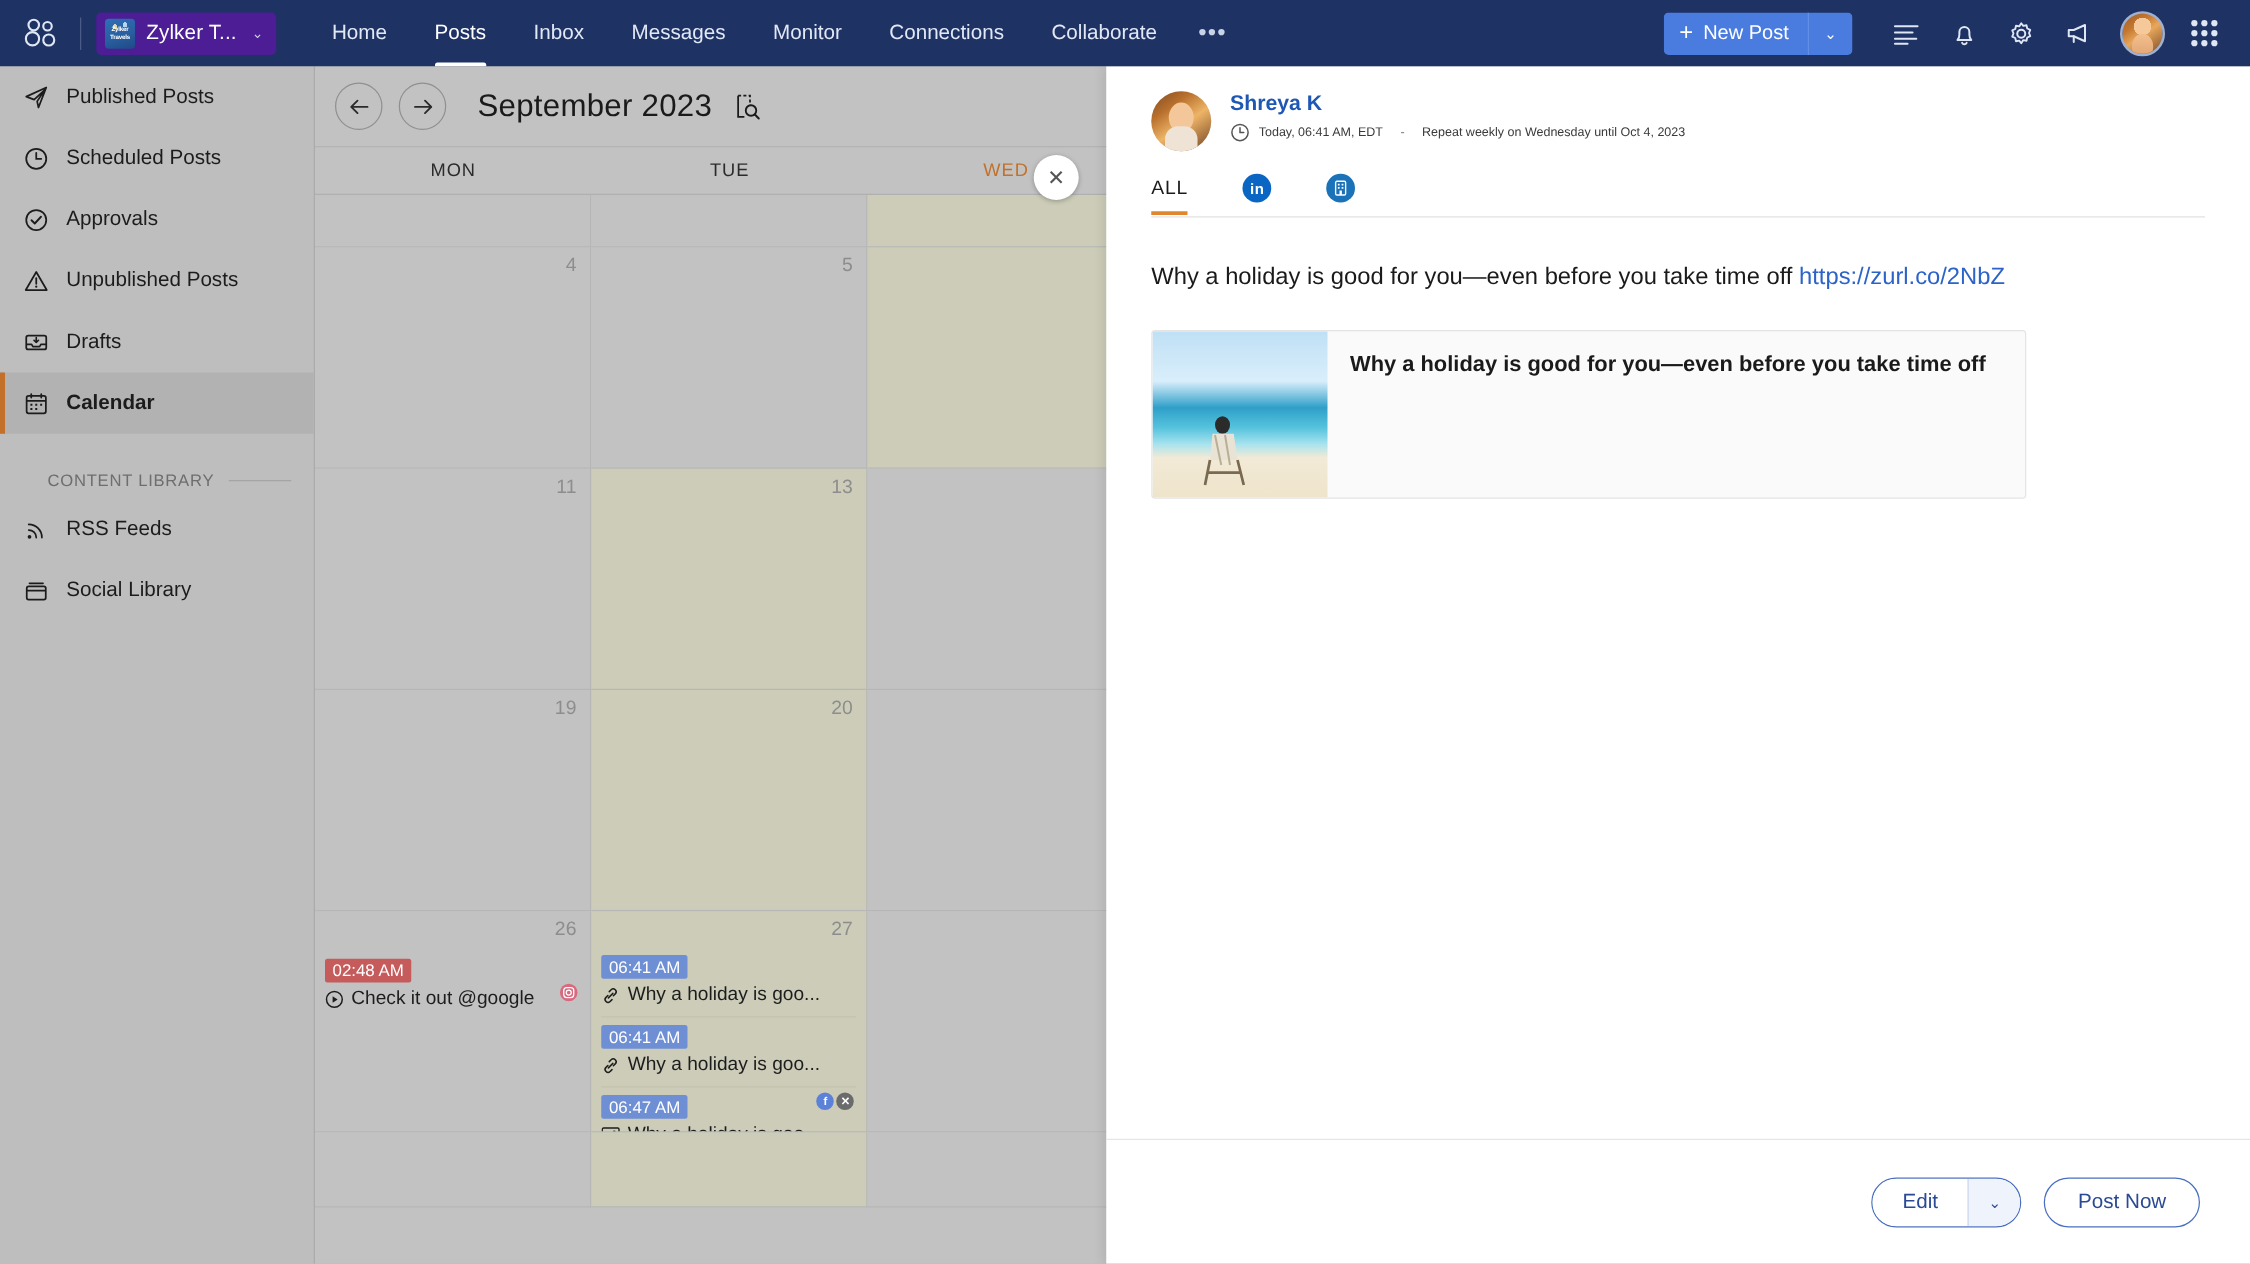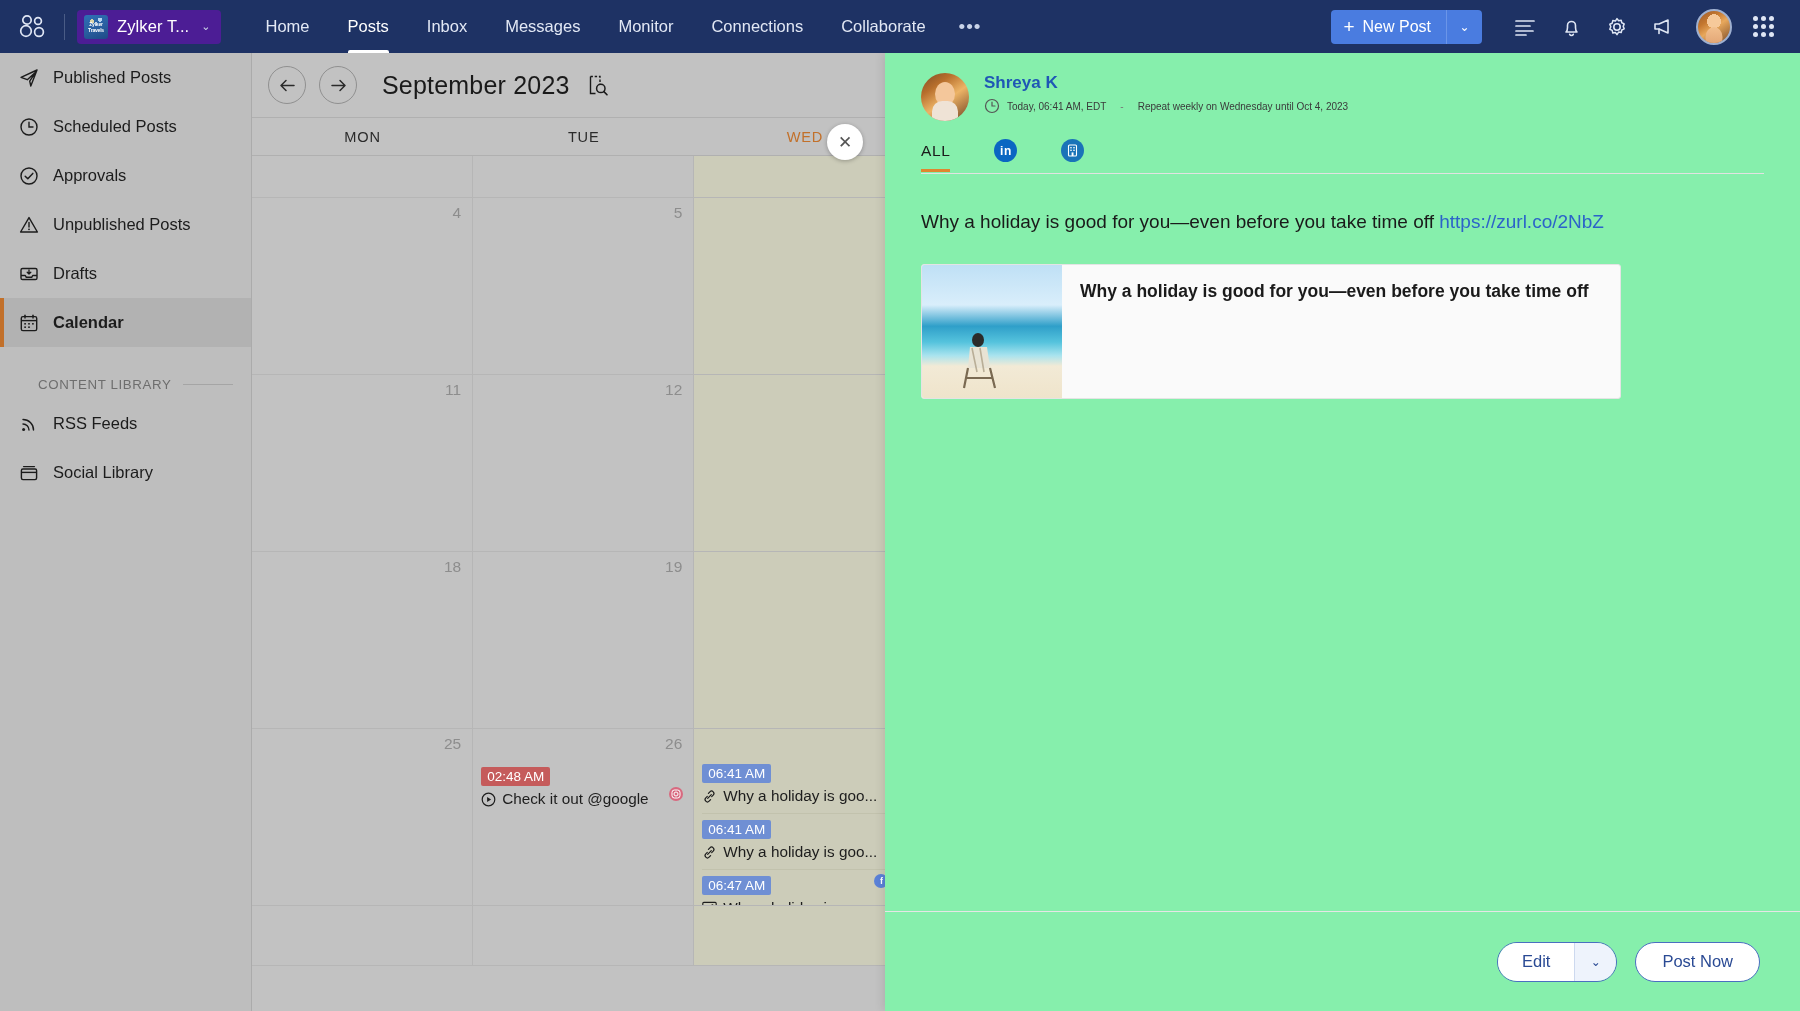--- a/index.html
+++ b/index.html
@@ -151,21 +151,21 @@
   .evt-title {
     font-size: 15.3px; color: #1d1d1d; display: flex; align-items: center; gap: 6px;
     white-space: nowrap; overflow: hidden;
   }
   .evt-badges { position: absolute; top: 4px; right: 2px; display: flex; gap: 2px; }
   .badge-ic { width: 14px; height: 14px; border-radius: 50%; display:flex; align-items:center; justify-content:center; font-size:9px; color:#fff; font-weight:bold;}
 
   
   .panel {
     position: absolute; top: 53px; right: 0; width: 915px; height: 958px;
-    background: #86efac; z-index: 25; display: flex; flex-direction: column;
+    background: #ffffff; z-index: 25; display: flex; flex-direction: column;
     box-shadow: -2px 0 9px rgba(0,0,0,.10);
   }
   .panel-head { padding: 20px 36px 0 36px; }
   .panel-author-row { display: flex; gap: 15px; align-items: flex-start; }
   .panel-avatar {
     width: 48px; height: 48px; border-radius: 50%; flex: none; overflow:hidden; position:relative;
     background: linear-gradient(145deg,#7c4a25 0%, #b86f2c 28%, #edb467 55%, #6e3f20 100%);
   }
   .panel-avatar::before{
     content:''; position:absolute; left:50%; top:18%; transform:translateX(-50%);
@@ -460,23 +460,20 @@
         </div>
       <div class="cell dim">
           <span class="daynum">9</span>
         </div>
       <div class="cell dim">
           <span class="daynum">10</span>
         </div>
 
       <div class="cell dim">
           <span class="daynum">11</span>
-        </div>
-      <div class="cell dim">
-          <span class="daynum">12</span>
         </div>
       <div class="cell hl">
           <span class="daynum">13</span>
         </div>
       <div class="cell dim">
           <span class="daynum">14</span>
         </div>
       <div class="cell dim">
           <span class="daynum">15</span>
         </div>

